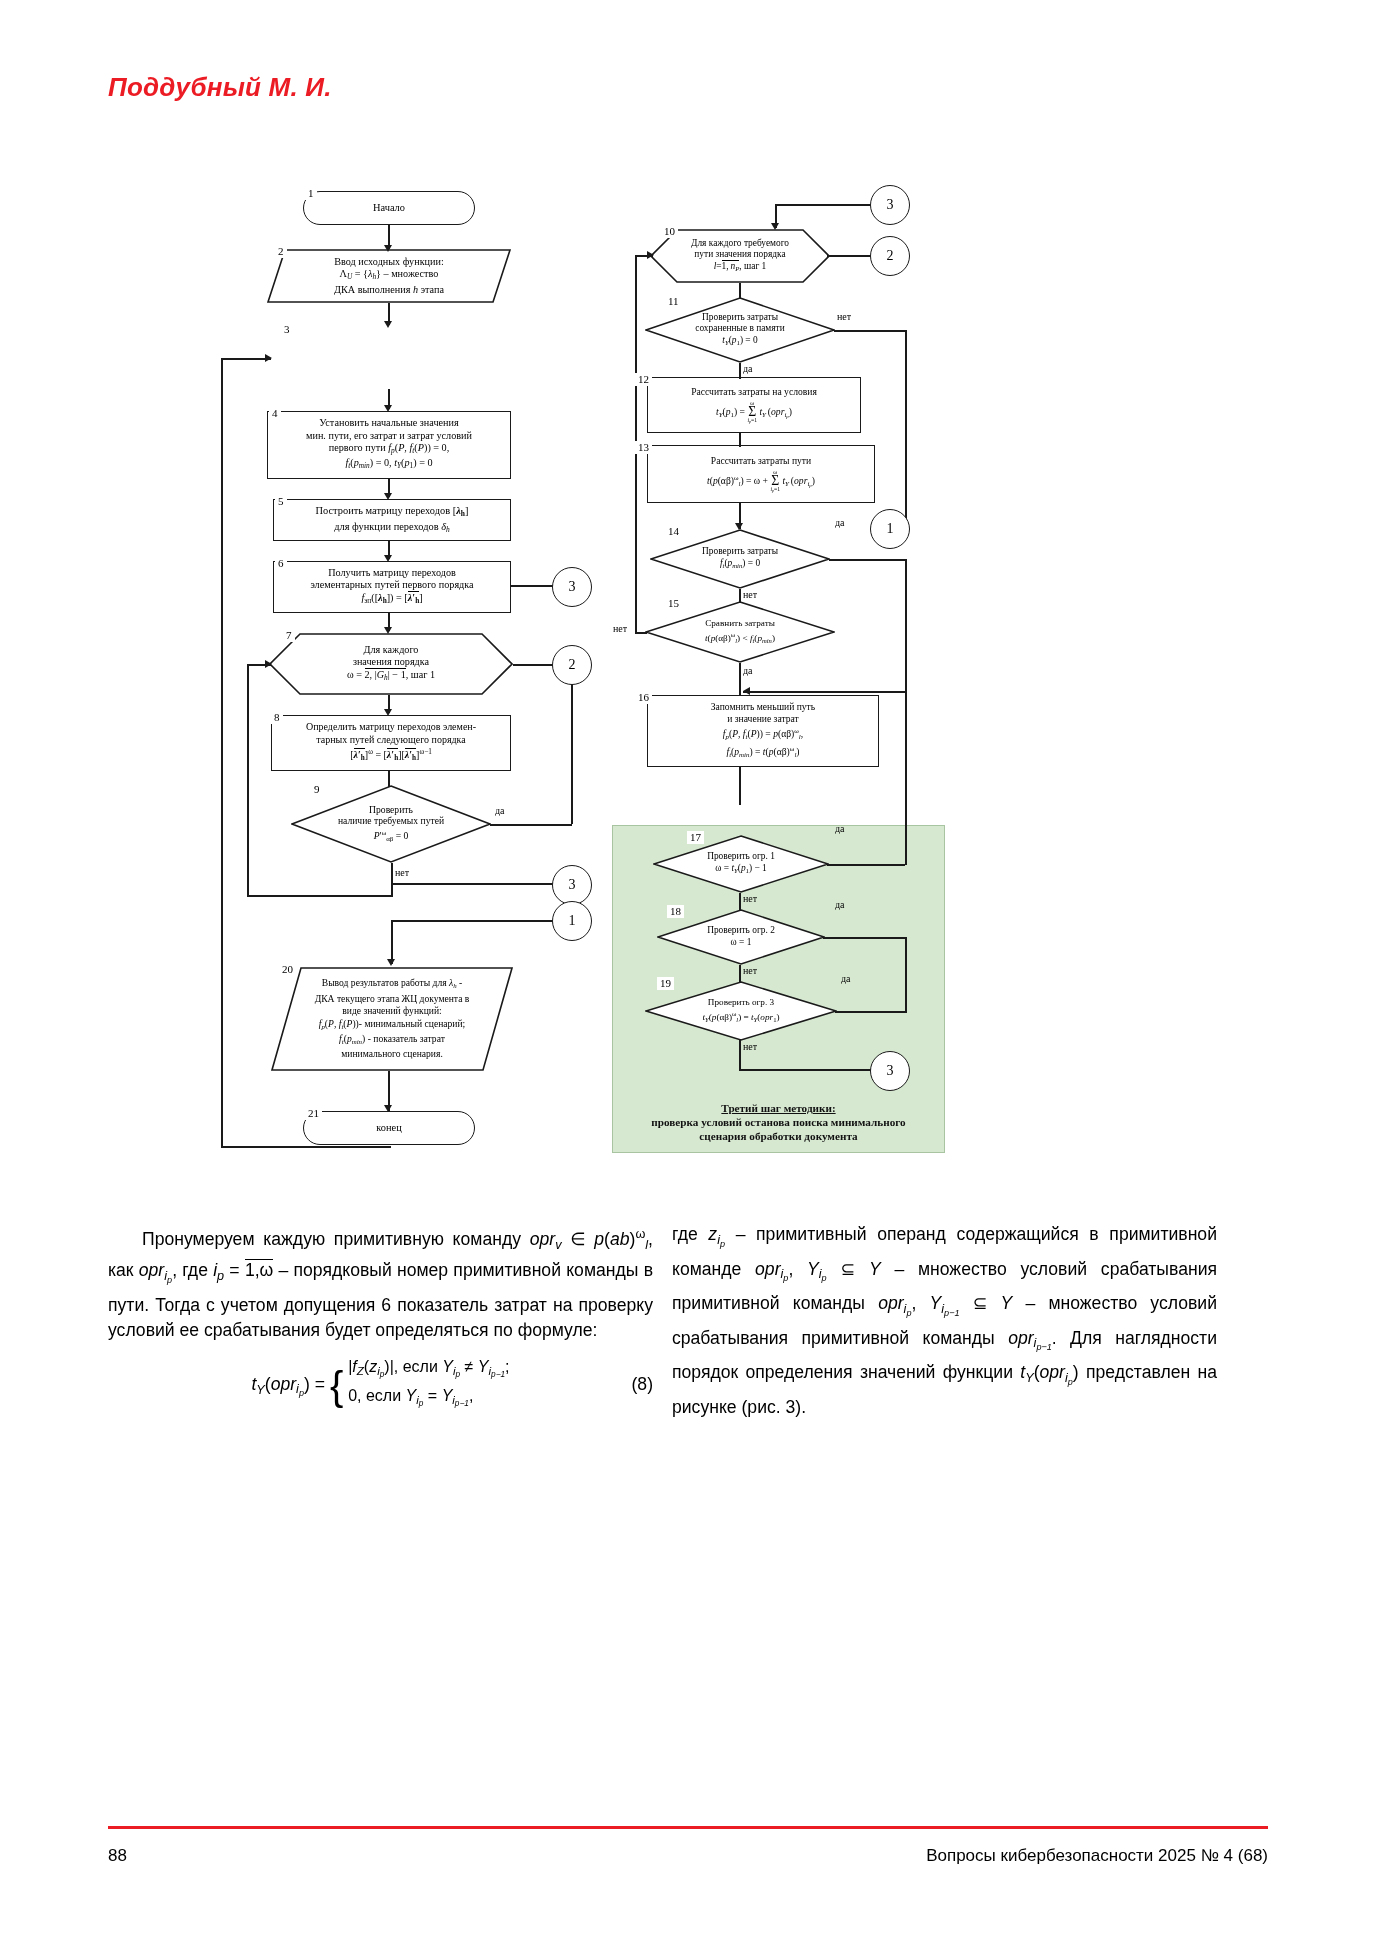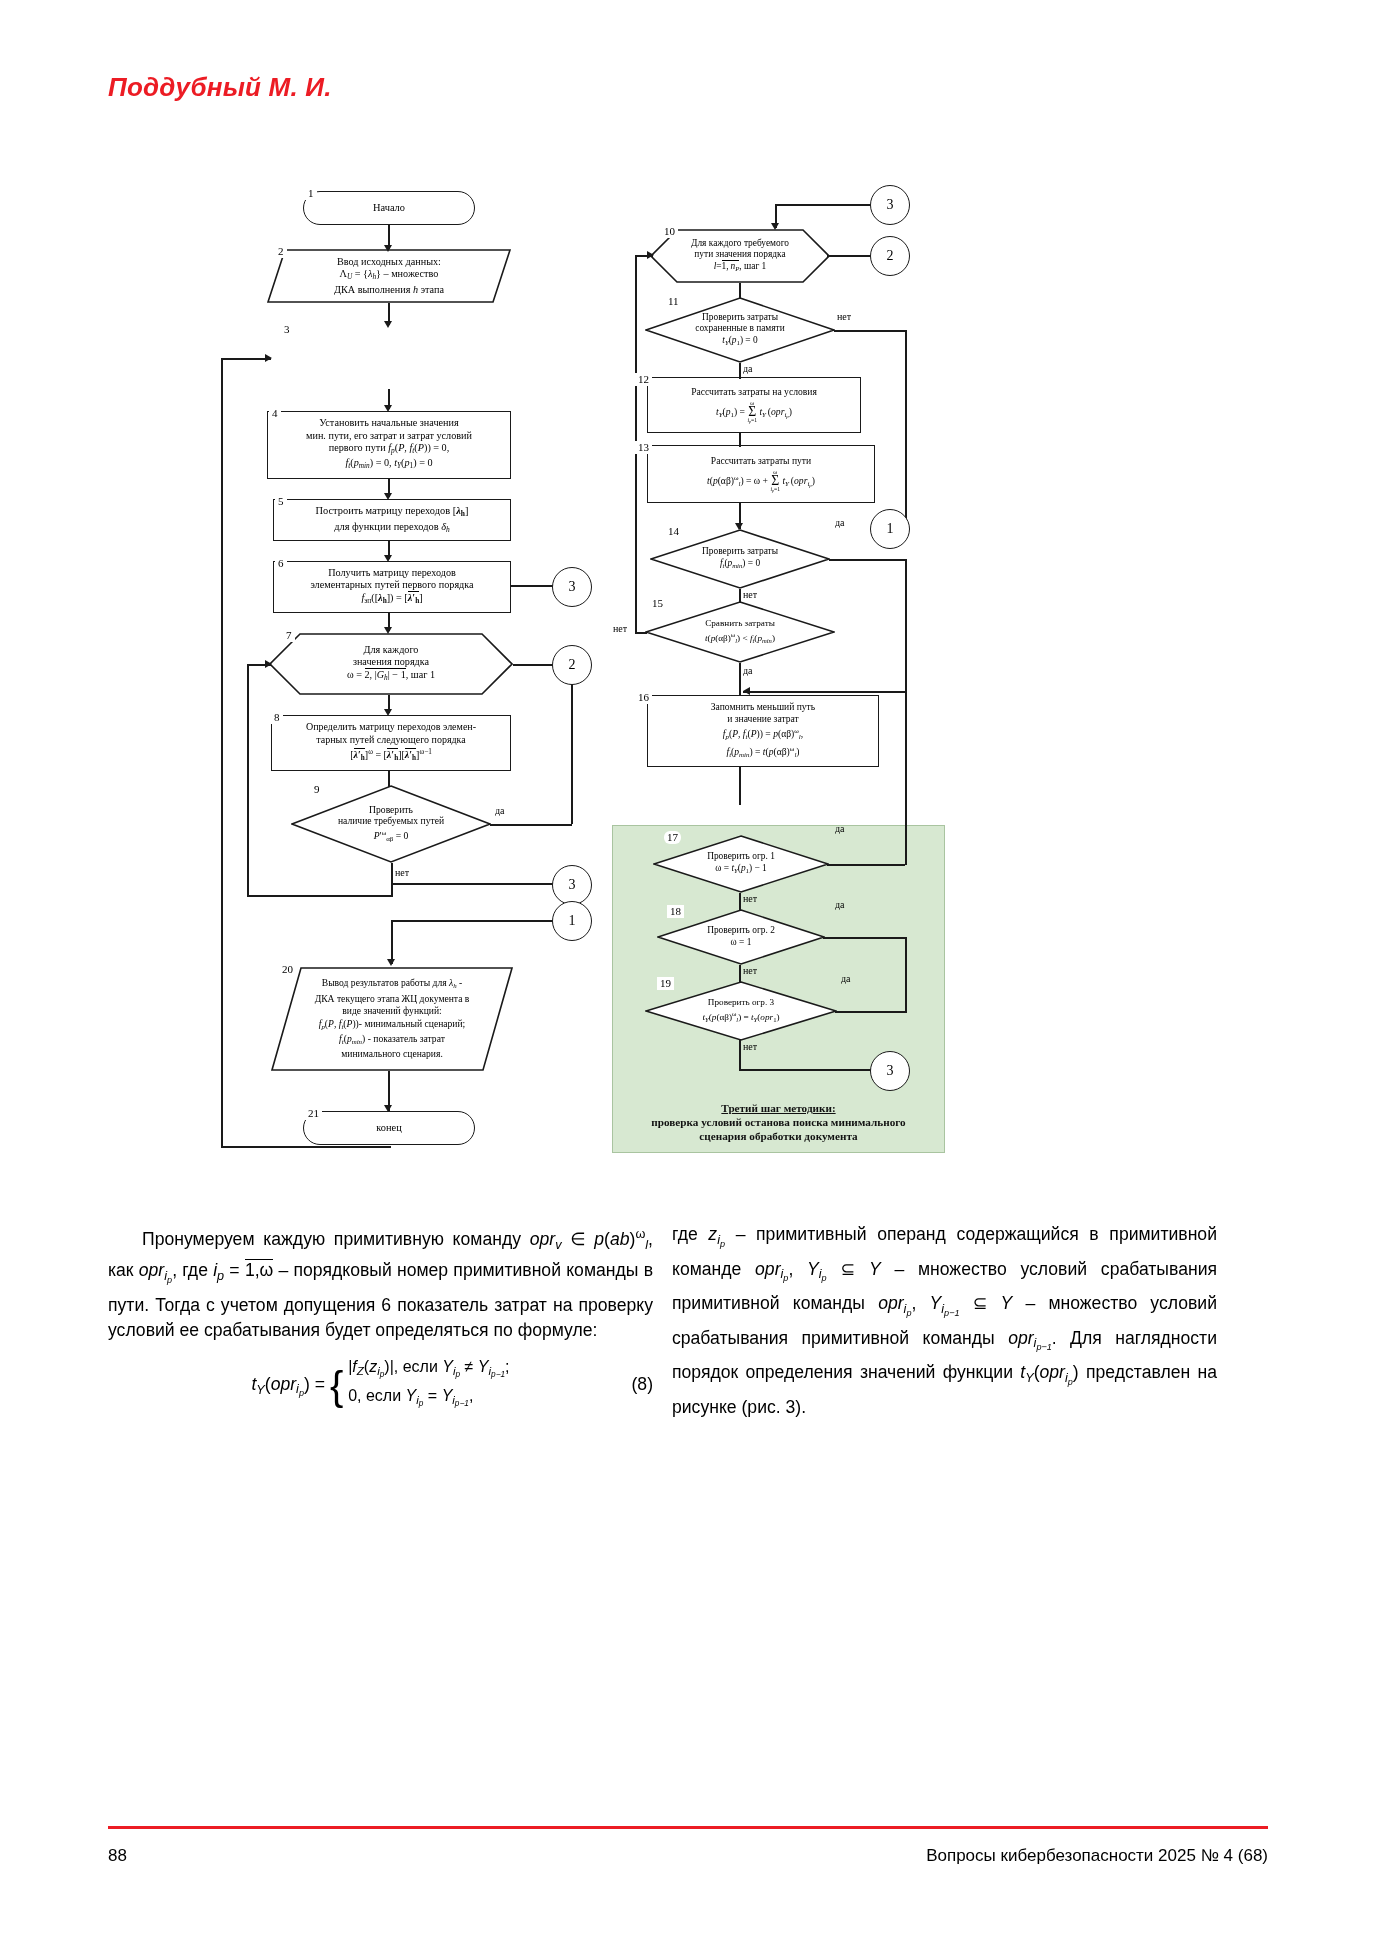--- a/index.html
+++ b/index.html
@@ -153,21 +153,21 @@
     <div class="tag" style="left:110px; top:54px;">1</div>
     <div class="ln lnv" style="left:193px; top:92px; height:24px;"></div>
     <div class="arrow ar-down" style="left:189px; top:112px;"></div>
 
     <div class="node para" style="left:72px; top:116px; width:244px; height:54px;">
       <svg class="shape-svg" width="244" height="54" viewBox="0 0 244 54">
         <polygon points="18,1 243,1 226,53 1,53" fill="#fff" stroke="#1a1a1a" stroke-width="1.6"></polygon>
       </svg>
       <div class="shape-text" style="font-size:10.2px; line-height:12px;">
         <div>
-          <span>Ввод исходных данных:</span><br>
+          <span>Ввод исходных функции:</span><br>
           <span>Λ<span class="sub"><i class="v">U</i></span> = {<i class="v">λ</i><span class="sub"><i class="v">h</i></span>} – множество</span><br>
           <span>ДКА выполнения <i class="v">h</i> этапа</span>
         </div>
       </div>
     </div>
     <div class="tag" style="left:80px; top:112px;">2</div>
     <div class="ln lnv" style="left:193px; top:170px; height:22px;"></div>
     <div class="arrow ar-down" style="left:189px; top:188px;"></div>
 
     <div class="tag" style="left:86px; top:190px;">3</div>
@@ -411,21 +411,21 @@
       <svg class="shape-svg" width="190" height="62" viewBox="0 0 190 62">
         <polygon points="95,1 189,31 95,61 1,31" fill="#fff" stroke="#1a1a1a" stroke-width="1.6"></polygon>
       </svg>
       <div class="shape-text" style="font-size:9.2px; line-height:11.4px;">
         <div>
           <span>Сравнить затраты</span><br>
           <span><i class="v">t</i>(<i class="v">p</i>(αβ)<span class="sup">ω</span><span class="sub"><i class="v">l</i></span>) &lt; <i class="v">f<span class="sub">t</span></i>(<i class="v">p<span class="sub">min</span></i>)</span>
         </div>
       </div>
     </div>
-    <div class="tag" style="left:454px; top:464px;">15</div>
+    <div class="tag" style="left:470px; top:464px;">15</div>
     <div class="blab" style="left:418px; top:490px;">нет</div>
     <div class="blab" style="left:548px; top:532px;">да</div>
     <div class="ln lnh" style="left:440px; top:499px; width:12px;"></div>
     <div class="ln lnv" style="left:440px; top:122px; height:378px;"></div>
     <div class="ln lnh" style="left:440px; top:122px; width:18px;"></div>
     <div class="arrow ar-right" style="left:452px; top:118px;"></div>
 
     <div class="ln lnh" style="left:548px; top:558px; width:162px;"></div>
     <div class="arrow ar-left" style="left:548px; top:554px;"></div>
     <div class="ln lnv" style="left:544px; top:530px; height:32px;"></div>
@@ -445,21 +445,21 @@
       <svg class="shape-svg" width="176" height="58" viewBox="0 0 176 58">
         <polygon points="88,1 175,29 88,57 1,29" fill="#fff" stroke="#1a1a1a" stroke-width="1.6"></polygon>
       </svg>
       <div class="shape-text" style="font-size:9.4px; line-height:11.6px;">
         <div>
           <span>Проверить огр. 1</span><br>
           <span>ω = <i class="v">t<span class="sub">Y</span></i>(<i class="v">p</i><span class="sub">1</span>) − 1</span>
         </div>
       </div>
     </div>
-    <div class="tag" style="left:469px; top:698px;border-radius:6px;">17</div>
+    <div class="tag" style="left:492px; top:698px;">17</div>
     <div class="blab" style="left:640px; top:690px;">да</div>
     <div class="blab" style="left:548px; top:760px;">нет</div>
     <div class="ln lnh" style="left:632px; top:731px; width:78px;"></div>
     <div class="ln lnv" style="left:710px; top:426px; height:306px;"></div>
     <div class="ln lnv" style="left:544px; top:760px; height:18px;"></div>
 
     <div class="node diam" style="left:462px; top:776px; width:168px; height:56px;">
       <svg class="shape-svg" width="168" height="56" viewBox="0 0 168 56">
         <polygon points="84,1 167,28 84,55 1,28" fill="#fff" stroke="#1a1a1a" stroke-width="1.6"></polygon>
       </svg>

